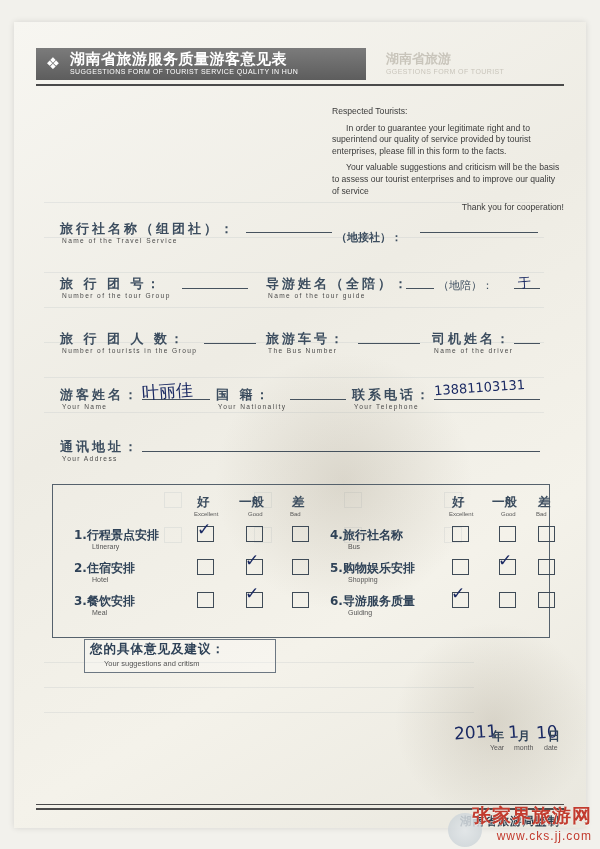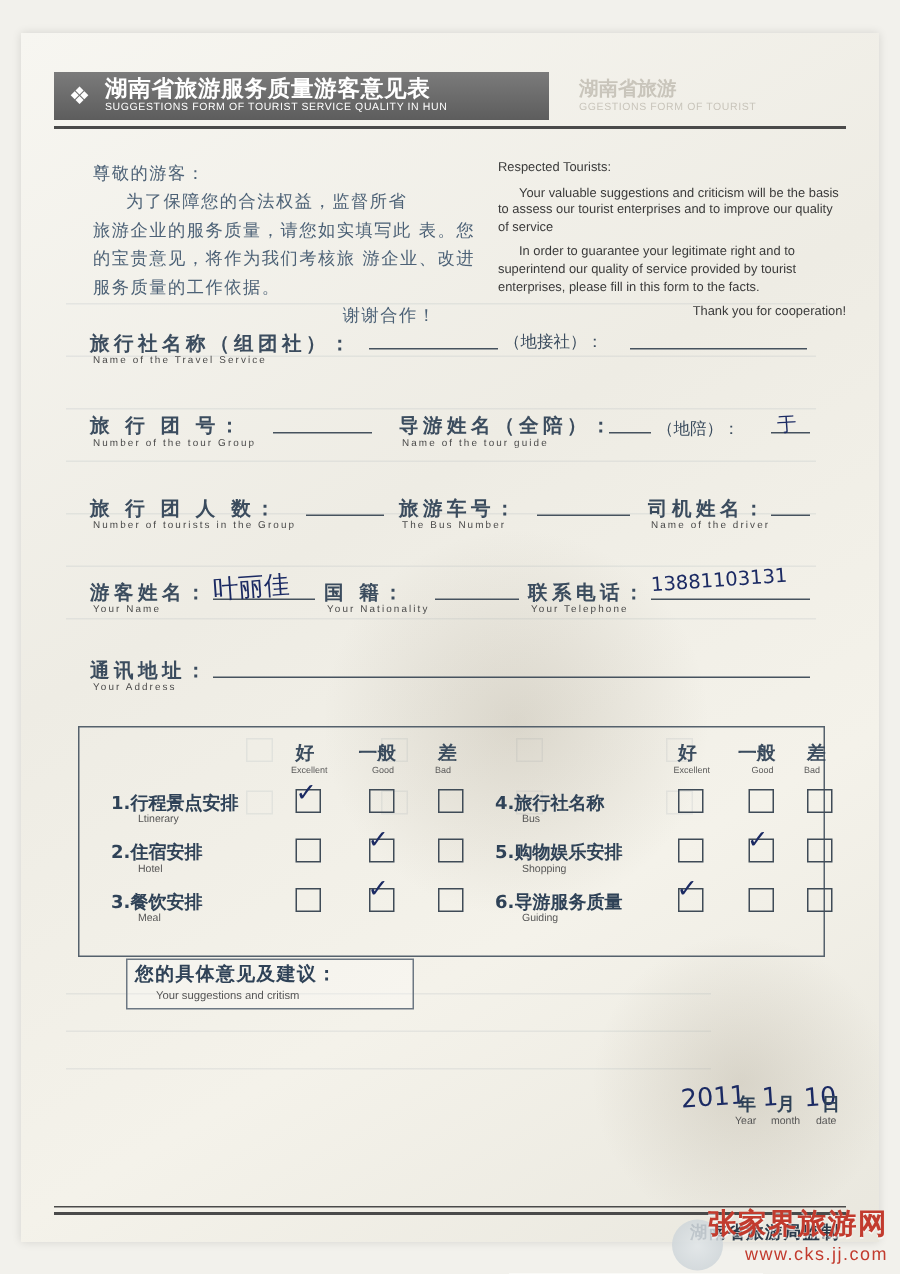--- a/index.html
+++ b/index.html
@@ -373,40 +373,32 @@
     <div class="header">
       <div class="header-bar"></div>
       <div class="header-logo">❖</div>
       <div class="header-cn">湖南省旅游服务质量游客意见表</div>
       <div class="header-en">SUGGESTIONS FORM OF TOURIST SERVICE QUALITY IN HUN</div>
       <div class="header-ghost-cn">湖南省旅游</div>
       <div class="header-ghost-en">GGESTIONS FORM OF TOURIST</div>
     </div>
     <div class="header-rule"></div>
 
-    <div class="intro-cn">
-      <span>尊敬的游客：</span>
-      <span class="indent">为了保障您的合法权益，监督所省</span>
-      <span>旅游企业的服务质量，请您如实填写此</span>
-      <span>表。您的宝贵意见，将作为我们考核旅</span>
-      <span>游企业、改进服务质量的工作依据。</span>
-      <span class="tail">谢谢合作！</span>
-    </div>
 
     <div class="intro-en">
       <p>Respected Tourists:</p>
+      <p class="ind">In order to guarantee your legitimate right and to superintend our quality of service provided by tourist enterprises, please fill in this form to the facts.</p>
       <p class="ind">Your valuable suggestions and criticism will be the basis to assess our tourist enterprises and to improve our quality of service</p>
-      <p class="ind">In order to guarantee your legitimate right and to superintend our quality of service provided by tourist enterprises, please fill in this form to the facts.</p>
       <p class="center">Thank you for cooperation!</p>
     </div>
 
     <div class="field-label-cn" style="left:46px; top:198px;">旅行社名称（组团社）：</div>
     <div class="field-label-en" style="left:48px; top:215px;">Name   of   the   Travel   Service</div>
     <div class="fline" style="left:232px; top:210px; width:86px;"></div>
-    <div class="sub-note" style="left:322px; top:198px;">（地接社）：</div>
+    <div class="sub-note" style="left:322px; top:208px;font-weight:bold;">（地接社）：</div>
     <div class="fline" style="left:406px; top:210px; width:118px;"></div>
 
     <div class="field-label-cn" style="left:46px; top:253px;">旅 行 团 号：</div>
     <div class="field-label-en" style="left:48px; top:270px;">Number   of   the   tour   Group</div>
     <div class="fline" style="left:168px; top:266px; width:66px;"></div>
 
     <div class="field-label-cn" style="left:252px; top:253px;">导游姓名（全陪）：</div>
     <div class="field-label-en" style="left:254px; top:270px;">Name   of   the   tour   guide</div>
     <div class="fline" style="left:392px; top:266px; width:28px;"></div>
     <div class="sub-note" style="left:424px; top:256px;">（地陪）：</div>

